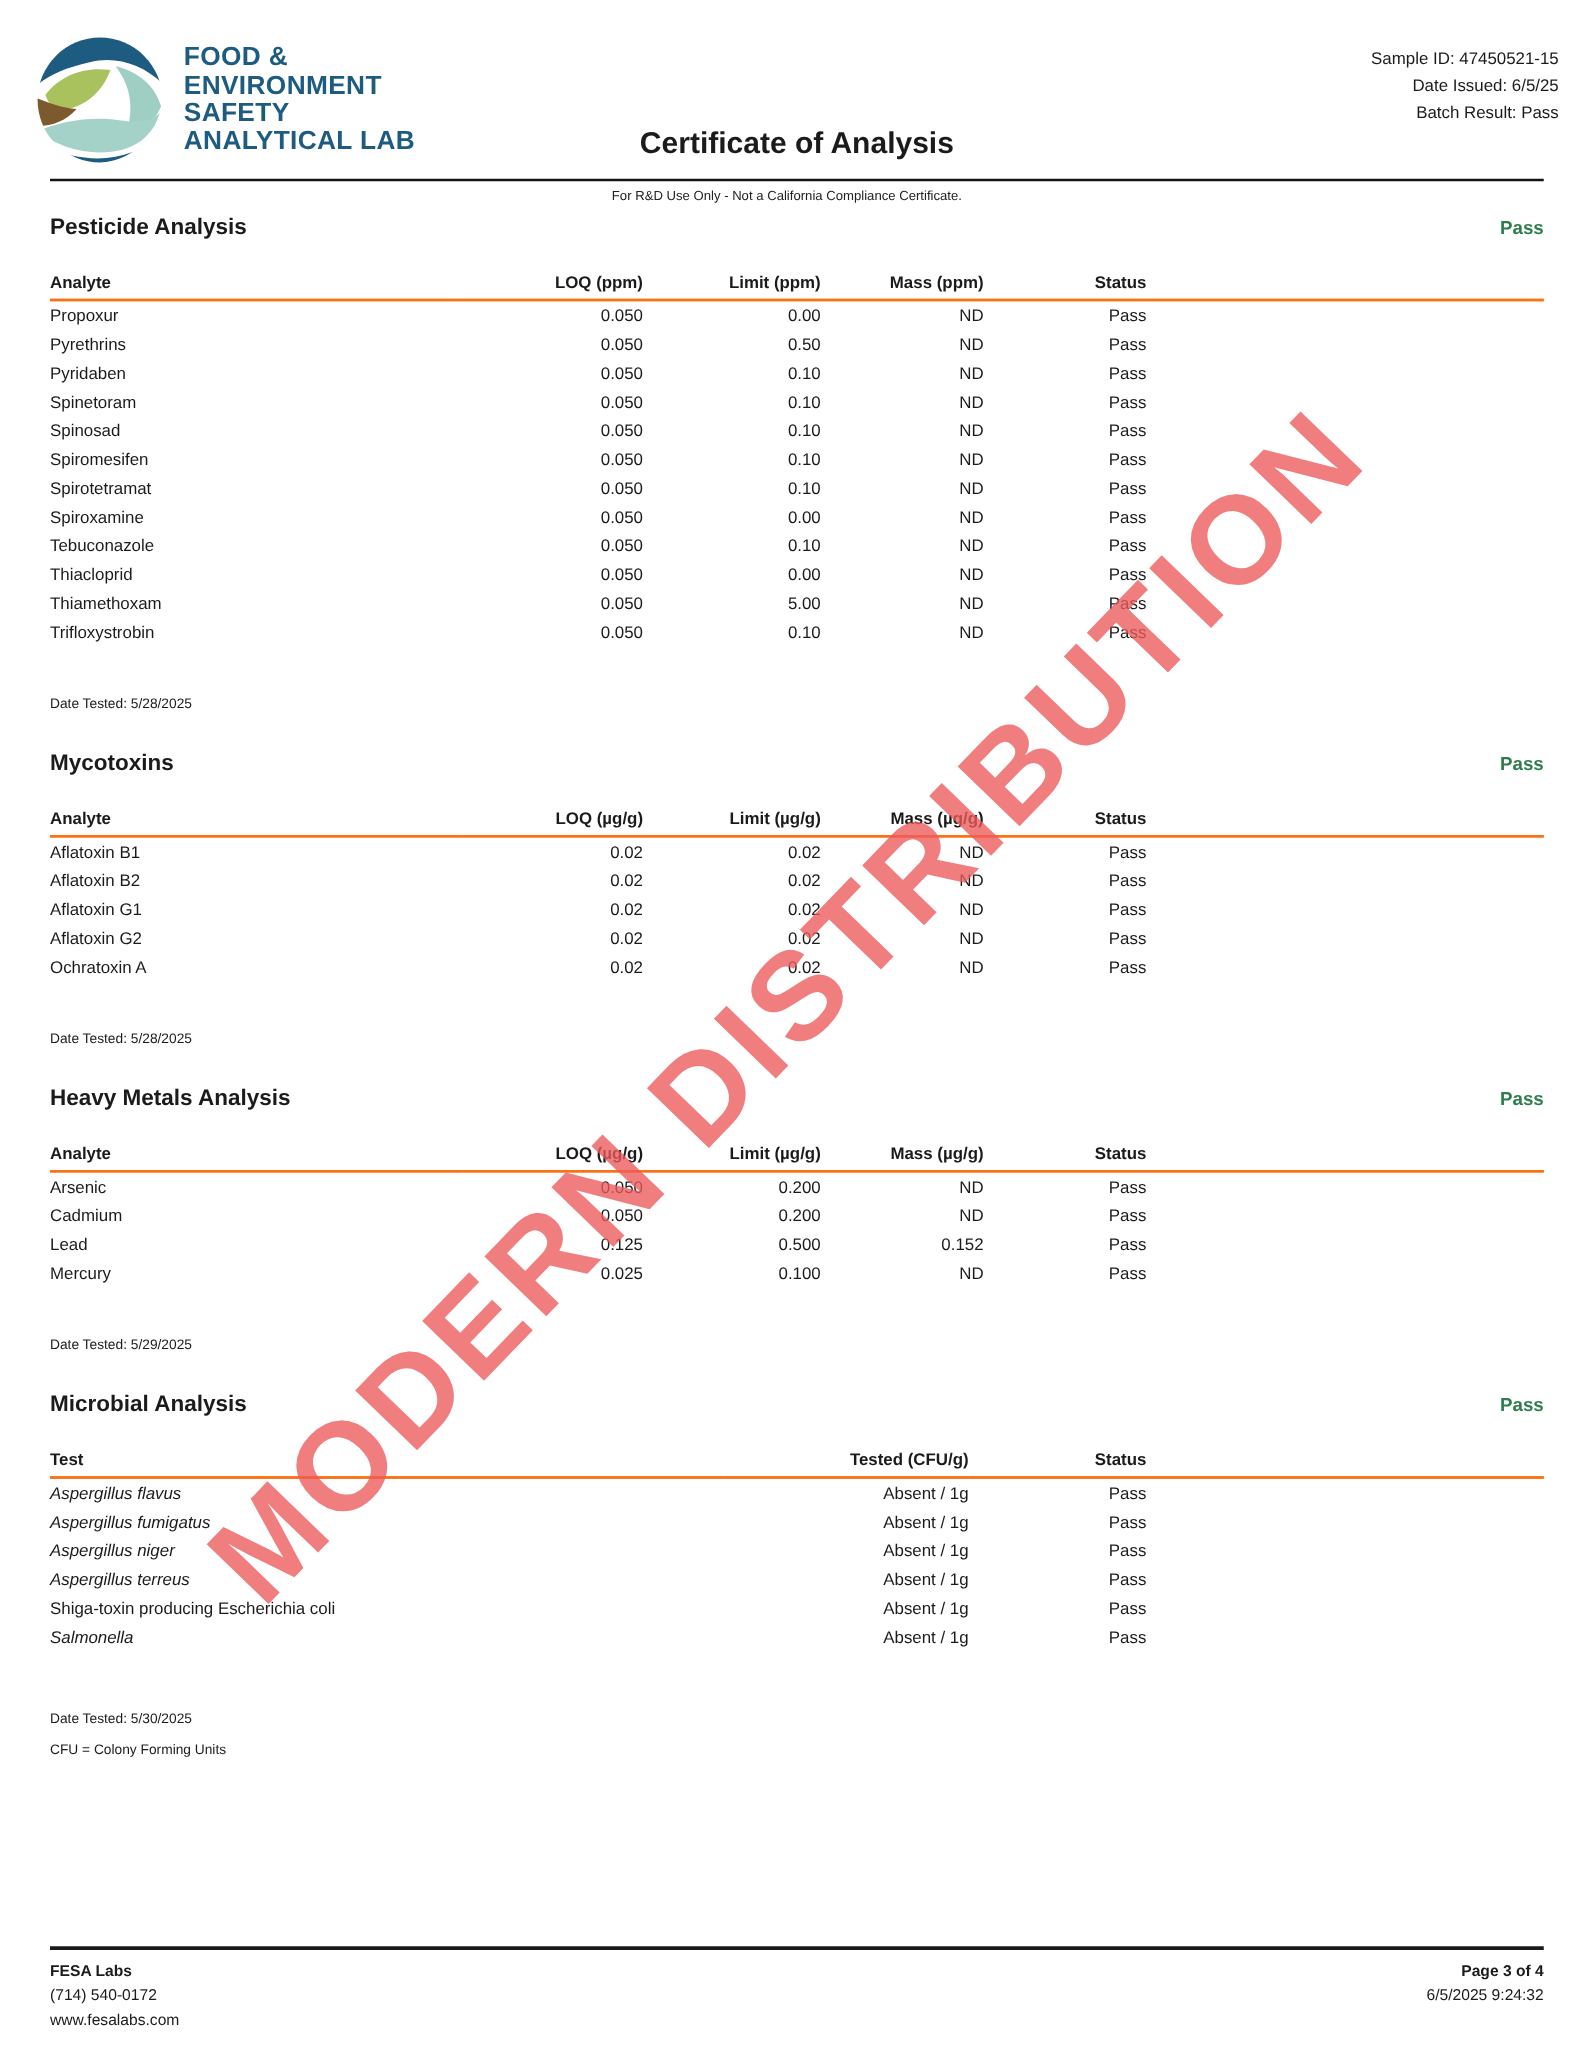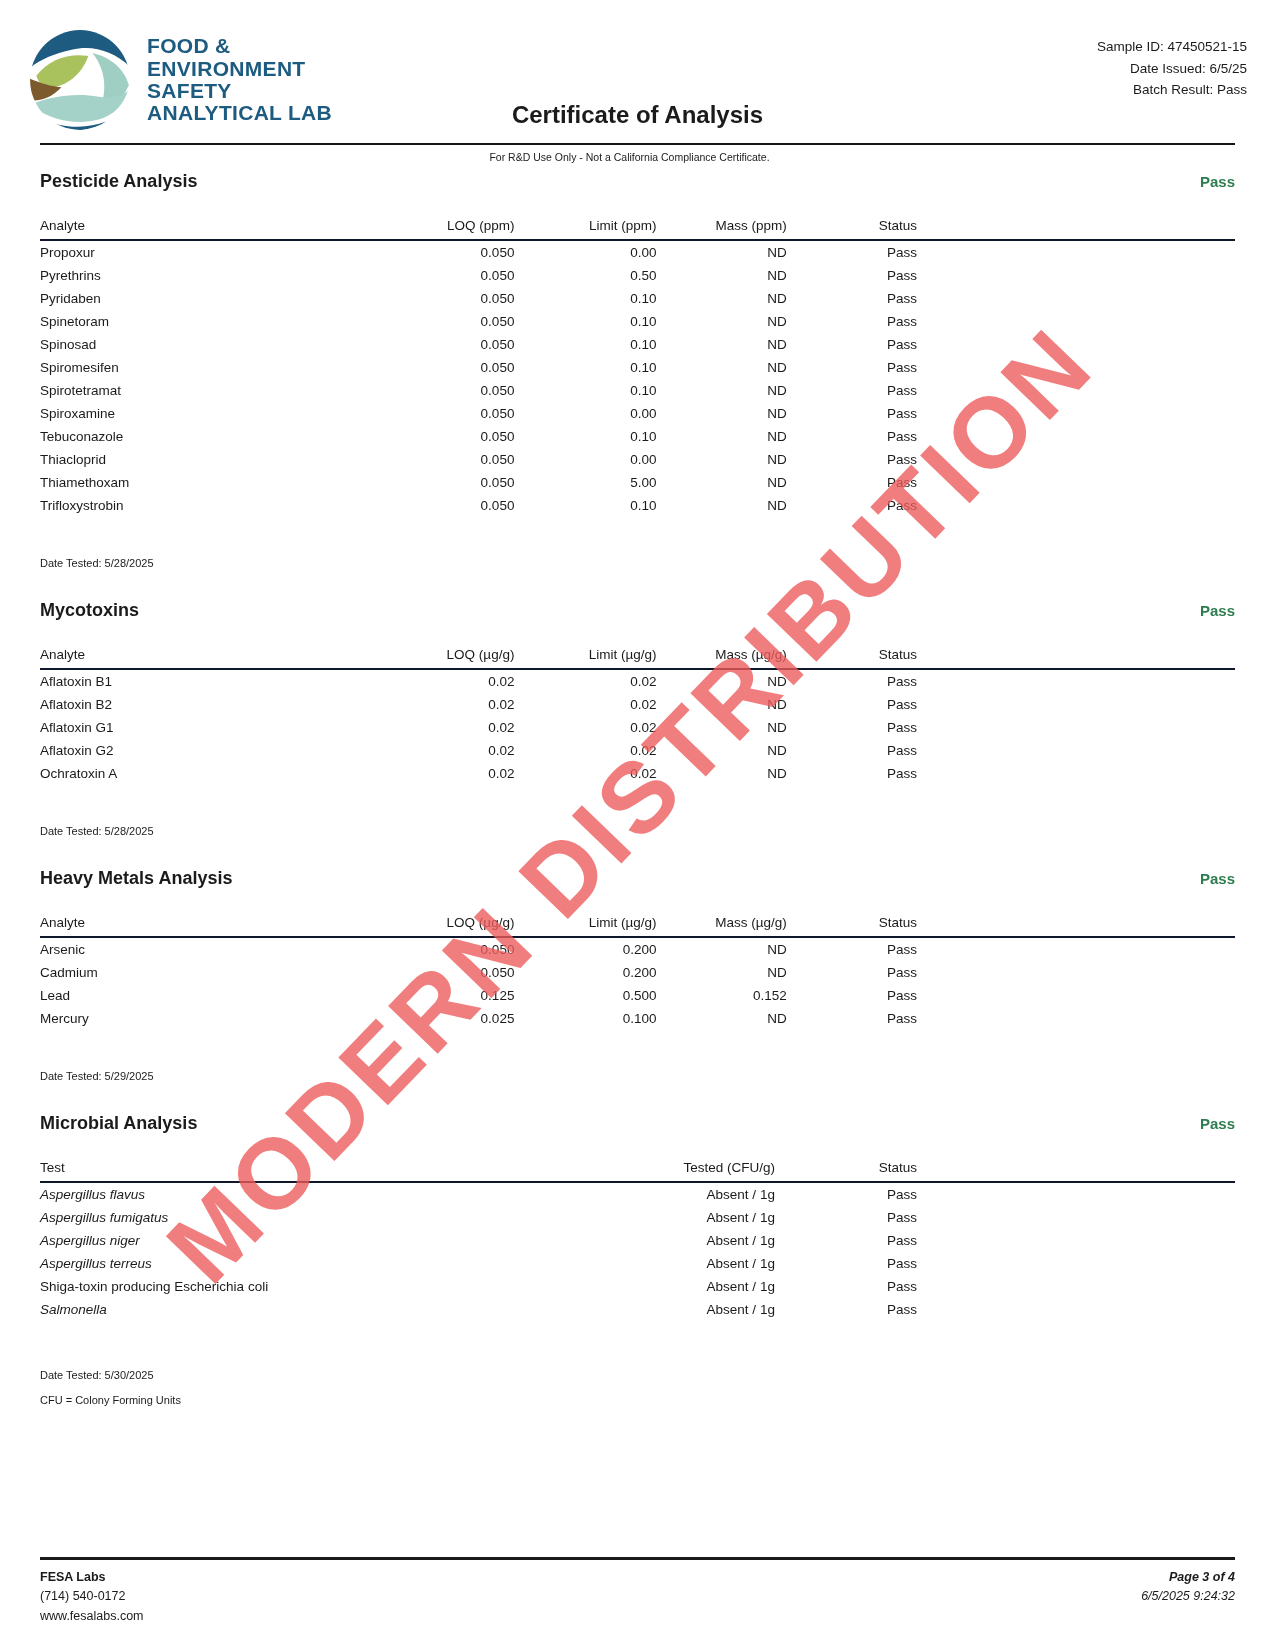--- a/index.html
+++ b/index.html
@@ -31,22 +31,22 @@
 
   
   .content{position:absolute;top:170px;left:40px;right:40px;}
   .section{margin-top:30px;}
   .section:first-child{margin-top:0;}
   .sec-head{display:flex;justify-content:space-between;align-items:baseline;}
   .sec-title{font-size:18px;font-weight:700;line-height:22px;}
   .sec-pass{color:var(--green);font-weight:700;font-size:15px;}
   table.data-table{width:100%;border-collapse:collapse;margin-top:26px;font-size:13.5px;}
   table.data-table th{
-    text-align:right;font-weight:400;padding:0 0 6px 0;
-    border-bottom:2px solid #0f172a;white-space:nowrap;
+    text-align:right;font-weight:700;padding:0 0 6px 0;
+    border-bottom:2px solid #f97316;white-space:nowrap;
   }
   table.data-table td{text-align:right;padding:4px 0;white-space:nowrap;}
   table.data-table th.left,table.data-table td.left{text-align:left;}
   .date-tested{margin-top:40px;font-size:11px;}
   .section:last-child .date-tested{margin-top:48px;}
   .footnote{margin-top:13px;font-size:11px;}
 
   
   .watermark{
     position:absolute;left:630px;top:805px;
@@ -55,21 +55,21 @@
     color:var(--red);opacity:.78;z-index:5;pointer-events:none;
   }
 
   
   .page-footer{
     position:absolute;top:1557px;left:40px;right:40px;
     border-top:3px solid #1a1a1a;padding-top:8px;
     display:flex;justify-content:space-between;font-size:12.5px;line-height:1.55;
   }
   .footer-left .lab-name{font-weight:700;}
-  .footer-right{text-align:right;font-style:italic;}
+  .footer-right{text-align:right;}
   .footer-right .page-num{font-weight:700;}
 </style>
 </head>
 <body>
 
 <div class="page">
 
   <div class="page-header">
     <div class="header-top">
       <div class="logo">

